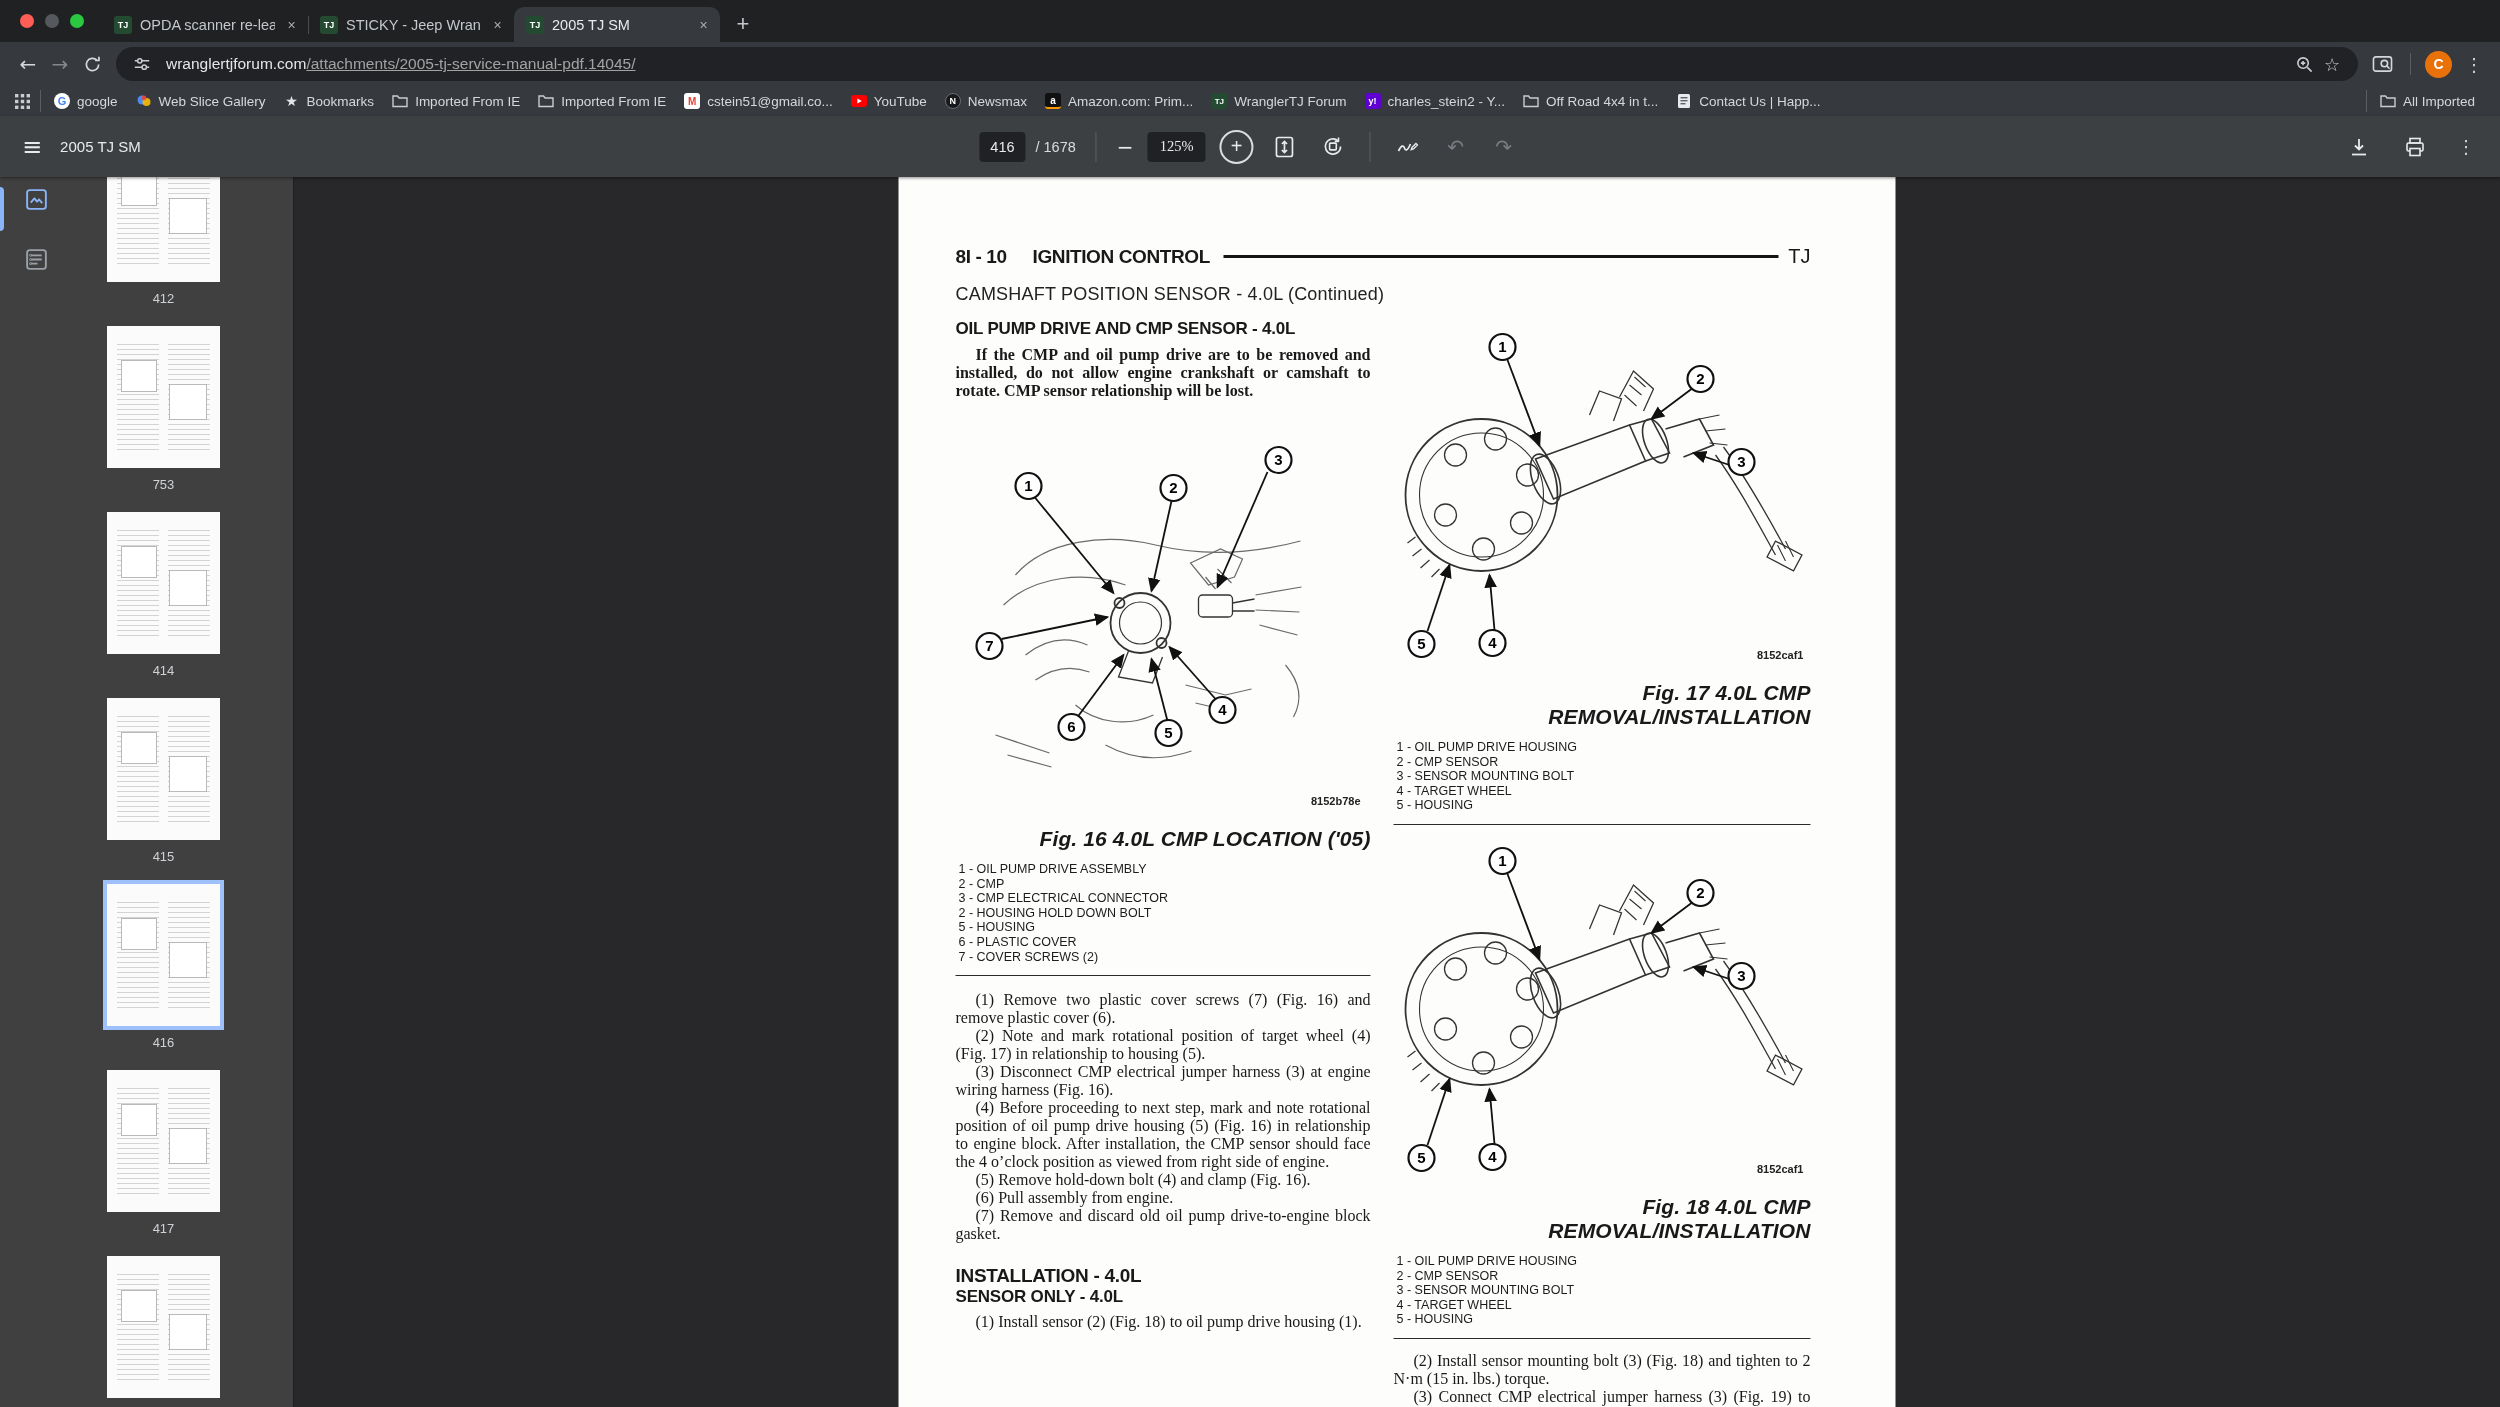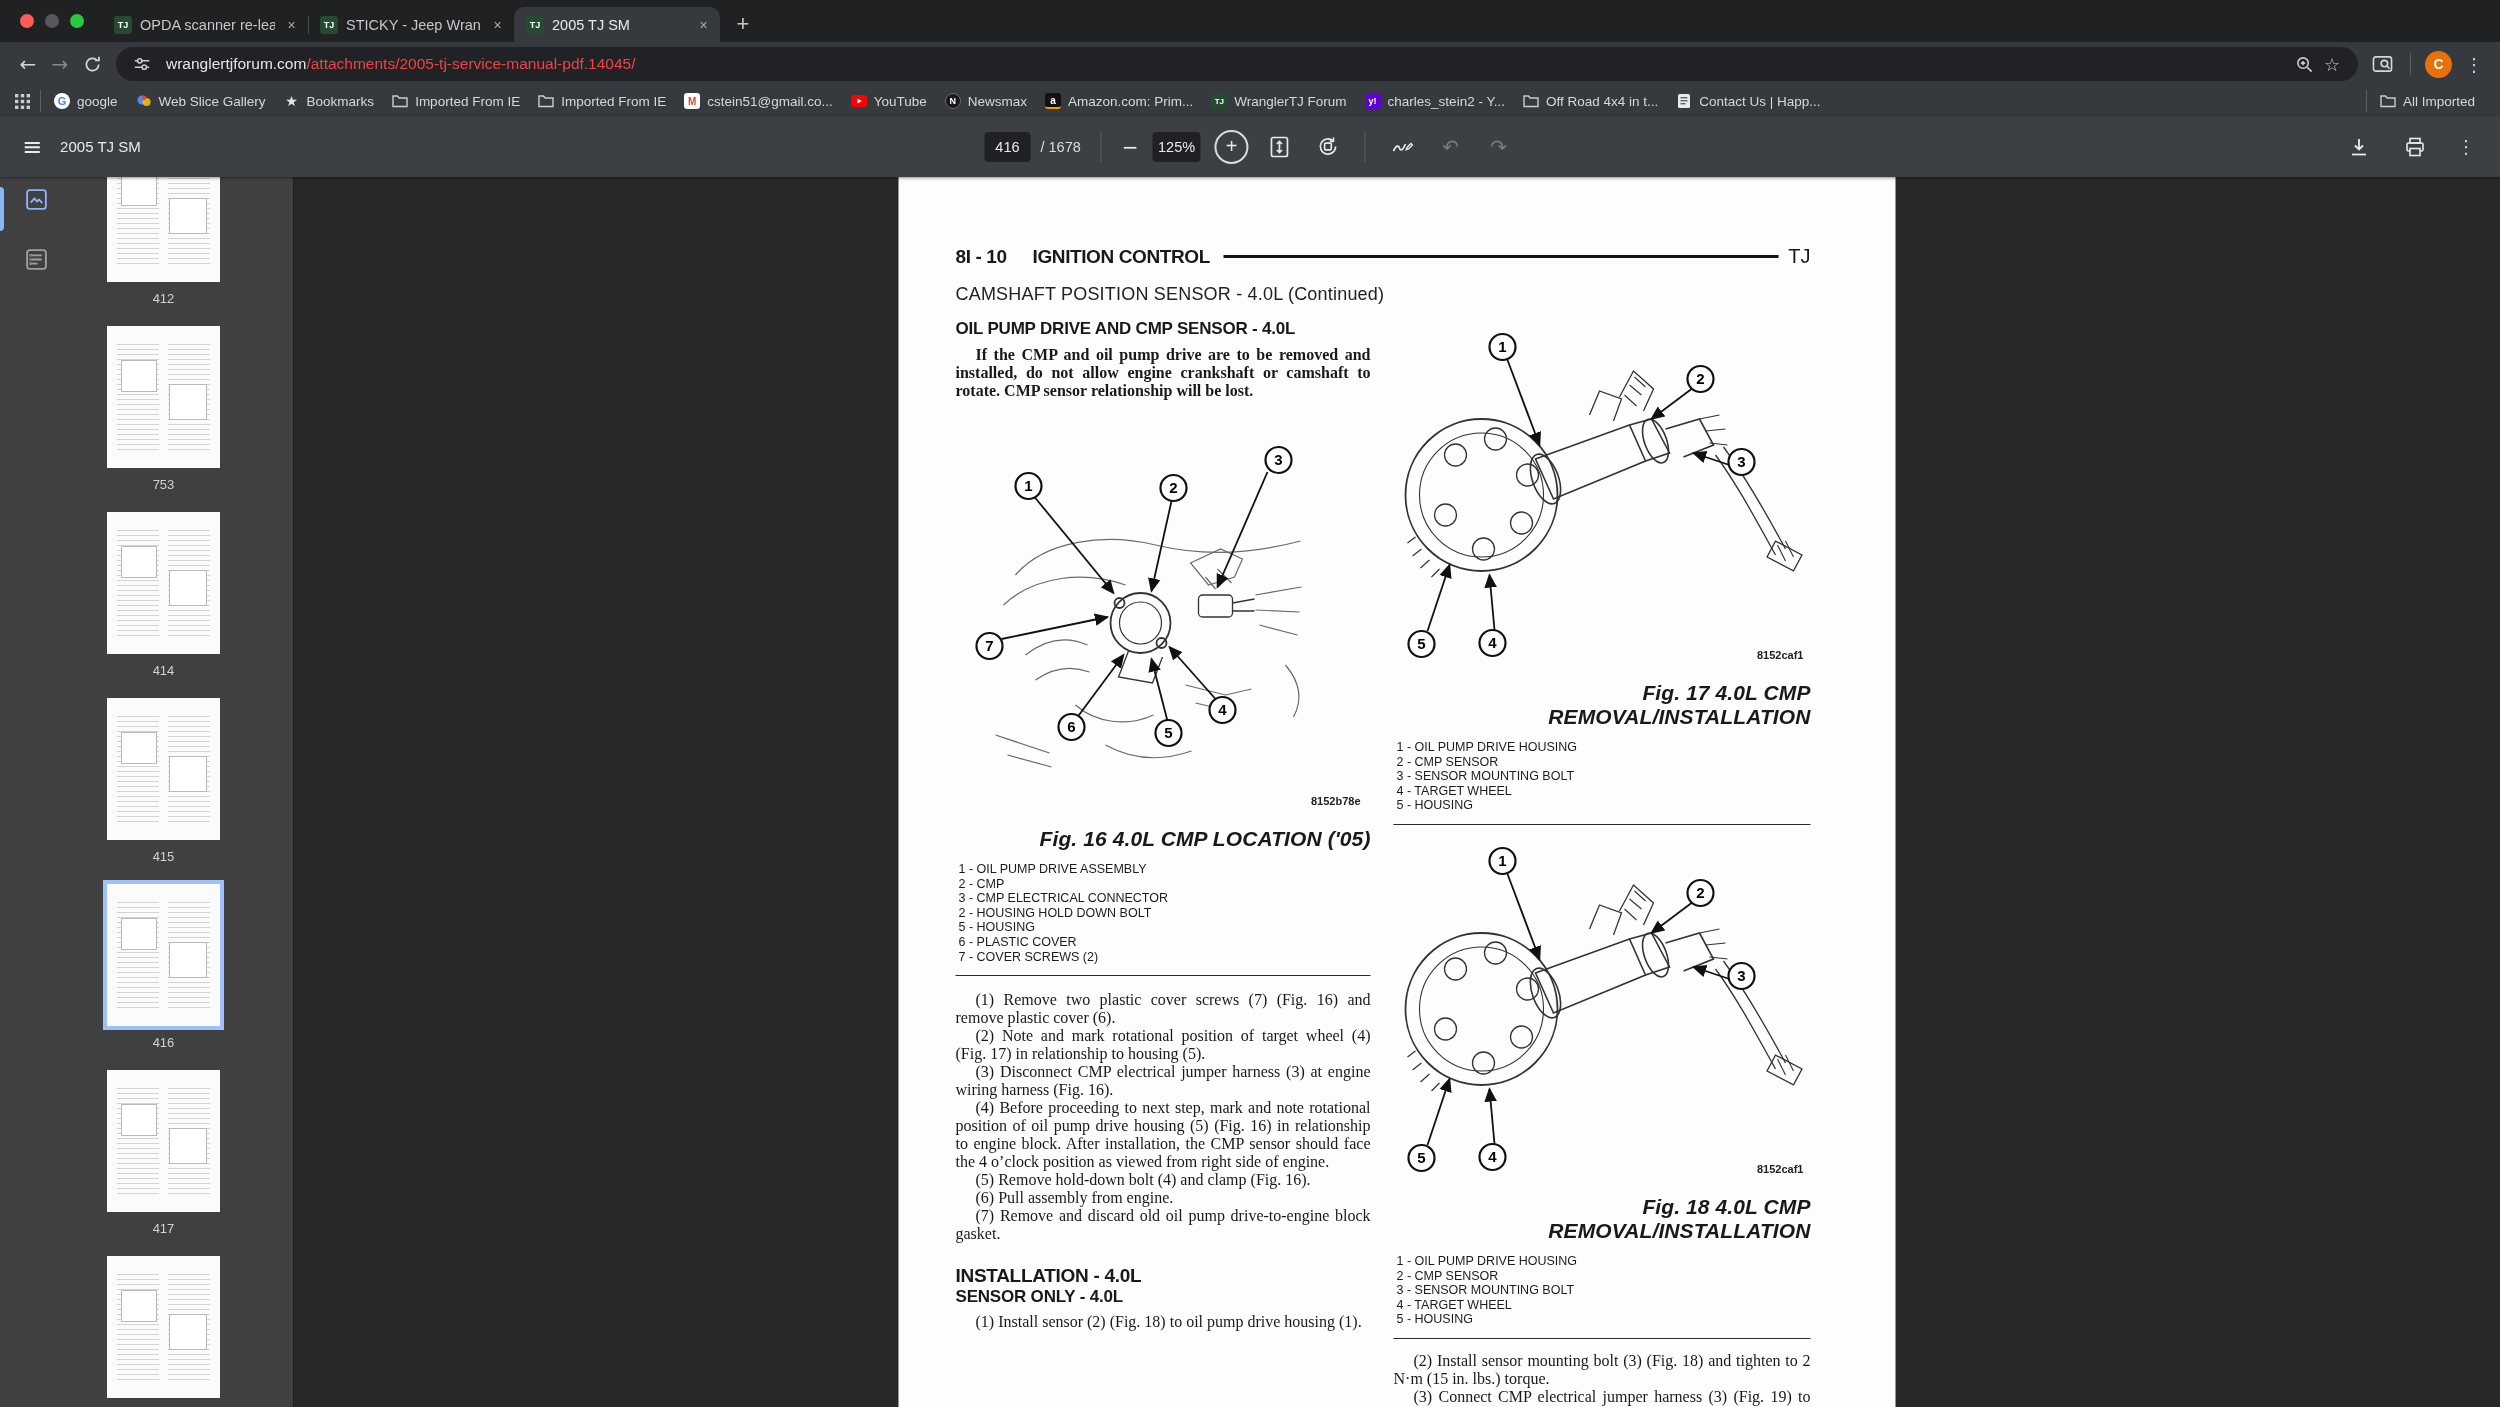--- a/index.html
+++ b/index.html
@@ -21,21 +21,21 @@
   .tab-title { flex:1; white-space:nowrap; overflow:hidden; }
   .tab-close { flex:0 0 17px; width:17px; height:17px; border-radius:50%; display:flex; align-items:center; justify-content:center; font-size:14px; color:#a7acb2; }
   .newtab { width:30px; height:30px; margin:0 0 3px 8px; border-radius:50%; display:flex; align-items:center; justify-content:center; color:#c3c7cc; font-size:22px; font-weight:300; }
 
   
   .toolbar { position:absolute; top:42px; left:0; right:0; height:44px; background:#36393d; display:flex; align-items:center; padding:0 14px 0 12px; }
   .navbtn { width:32px; height:32px; display:flex; align-items:center; justify-content:center; font-size:20px; color:#d4d7db; font-family:"DejaVu Sans",sans-serif; }
   .navbtn.dim { color:#84888d; }
   .omnibox { flex:1; height:34px; margin:0 10px 0 8px; background:#202225; border-radius:17px; display:flex; align-items:center; padding:0 12px 0 12px; min-width:0; }
   .omni-url { flex:1; font-size:15.5px; white-space:nowrap; overflow:hidden; color:#e4e6e9; margin-left:10px; }
-  .omni-url .path { color:#ef4444; }
+  .omni-url .path { color:#a3a3a3;text-decoration:underline; }
   .omni-ic { width:28px; height:28px; display:flex; align-items:center; justify-content:center; color:#c9cdd2; }
   .star { font-size:18px; color:#c9cdd2; font-family:"DejaVu Sans",sans-serif; }
   .tb-right { display:flex; align-items:center; gap:10px; }
   .vdiv { width:1px; height:22px; background:#5a5e62; margin:0 4px; }
   .avatar { width:27px; height:27px; border-radius:50%; background:#e8710a; color:#fff; font-size:14px; font-weight:bold; display:flex; align-items:center; justify-content:center; }
   .kebab { font-size:18px; color:#d4d7db; width:24px; text-align:center; font-family:"DejaVu Sans",sans-serif; }
 
   
   .bookmarks { position:absolute; top:86px; left:0; right:0; height:30px; background:#36393d; display:flex; align-items:center; padding:0 16px 0 14px; font-size:13.5px; color:#d5d8db; }
   .bm { display:flex; align-items:center; gap:7px; padding:0 9px; height:24px; border-radius:12px; white-space:nowrap; }
@@ -45,21 +45,21 @@
   .apps-icon { margin-right:6px; }
 
   
   .pdfbar { position:absolute; top:116px; left:0; right:0; height:61px; background:#3c4043; display:flex; align-items:center; padding:0 22px; color:#e8eaed; box-shadow:0 1px 3px rgba(0,0,0,.45); z-index:5; }
   .pdf-left { display:flex; align-items:center; gap:18px; }
   .hamburger { font-size:24px; color:#e8eaed; font-family:"DejaVu Sans",sans-serif; }
   .pdf-title { font-size:15px; }
   .pdf-center { position:absolute; left:50%; transform:translateX(-50%); display:flex; align-items:center; gap:14px; }
   .pagebox,.zoombox { background:#202124; border-radius:4px; height:30px; display:flex; align-items:center; justify-content:center; font-size:14.5px; color:#e8eaed; }
   .pagebox { width:46px; }
-  .zoombox { width:48px; }
+  .zoombox { width:58px;font-family:Liberation Serif, serif; }
   .page-total { font-size:14.5px; color:#dadce0; margin-left:-4px; }
   .pdiv { width:1px; height:30px; background:#5b5f63; margin:0 6px; }
   .zbtn { font-size:20px; color:#e8eaed; font-family:"DejaVu Sans",sans-serif; }
   .pluscircle { width:34px; height:34px; border:2px solid #dadce0; border-radius:50%; display:flex; align-items:center; justify-content:center; font-size:20px; }
   .pdf-ic { width:34px; height:34px; display:flex; align-items:center; justify-content:center; color:#e8eaed; }
   .pdf-ic.dim { color:#797d81; font-size:20px; font-family:"DejaVu Sans",sans-serif; }
   .pdf-right { margin-left:auto; display:flex; align-items:center; gap:22px; }
 
   
   .content { position:absolute; top:177px; left:0; right:0; bottom:0; display:flex; }

